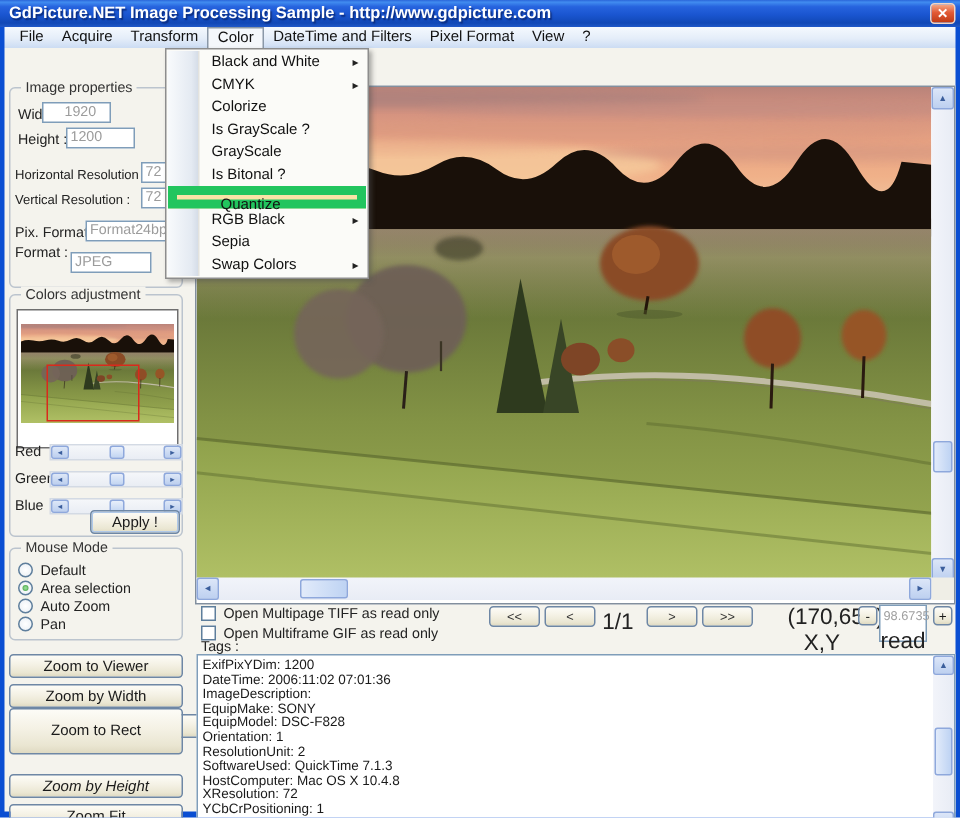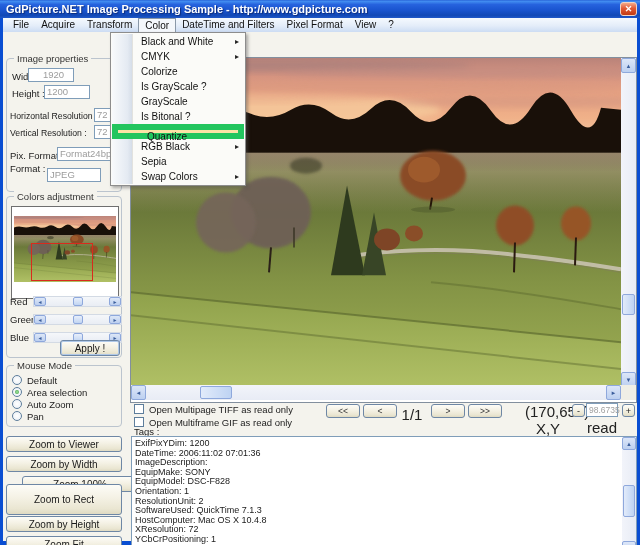--- a/index.html
+++ b/index.html
@@ -77,21 +77,21 @@
   .vscroll { position:absolute; right:0; top:0; width:15px; height:329px; background:linear-gradient(90deg,#F2F4FA,#E8ECF5); }
   .hscroll { position:absolute; left:0; bottom:2px; height:15px; width:490px; background:linear-gradient(180deg,#F2F4FA,#E8ECF5); }
   .corner { position:absolute; right:0; bottom:2px; width:15px; height:15px; background:#EFEEE6; }
   .sbtn { position:absolute; width:15px; height:15px; background:linear-gradient(180deg,#DCE6F8 0%,#BDD0F0 100%);
     border:1px solid #8EA8DC; border-radius:2px; color:#3B5E9C; font-size:6px; display:flex; align-items:center; justify-content:center; }
   .sthumb { position:absolute; background:linear-gradient(90deg,#E2EBFA,#BED3F3); border:1px solid #8EA8DC; border-radius:2px; }
 
   
   .navbtn { height:14px; width:34px; font-size:8.5px; color:#333; }
   .coordtext { position:absolute; font-size:15px; color:#222; text-align:center; }
-  .zoominput { position:absolute; left:583px; top:371px; width:32px; height:14px; background:#fff; border:1px solid #7F9DB9;
+  .zoominput { position:absolute; left:583px; top:371px; width:32px; height:25px; background:#fff; border:1px solid #7F9DB9;
     font-size:8.5px; color:#A0A0A0; text-align:right; padding:0 2px; line-height:12px; }
   .zbtn { width:13px; height:13px; font-size:9px; }
 
   
   .tagsarea { position:absolute; left:128px; top:404px; width:506px; height:119px; background:#fff; border:1px solid #7F9DB9; }
   .tagspre { position:absolute; left:3px; top:2px; right:16px; bottom:2px; font-size:9px; line-height:9.6px; color:#1A1A1A; white-space:pre; overflow:hidden; }
   .tagscroll { position:absolute; right:0; top:0; width:14px; height:117px; background:linear-gradient(90deg,#F2F4FA,#E8ECF5); }
 </style>
 </head>
 <body>
@@ -287,22 +287,22 @@
       <div class="radrow">
         <div class="radio"></div>
         <div class="radlabel">Pan</div>
       </div>
     </div>
 
   <div>
       <div class="xpbtn" style="left: 3px; top: 404px; width: 116px; height: 16px;">Zoom to Viewer</div>
       <div class="xpbtn" style="left: 3px; top: 424px; width: 116px; height: 16px;">Zoom by Width</div>
       <div class="xpbtn" style="left: 19px; top: 444px; width: 116px; height: 16px;">Zoom 100%</div>
-      <div class="xpbtn" style="left: 3px; top: 440px; width: 116px; height: 31px; margin-top: 12px;">Zoom to Rect</div>
-      <div class="xpbtn" style="left: 3px; top: 484px; width: 116px; height: 16px;">Zoom by Height</div>
+      <div class="xpbtn" style="left: 3px; top: 440px; width: 116px; height: 31px;">Zoom to Rect</div>
+      <div class="xpbtn" style="left: 3px; top: 484px; width: 116px; height: 16px; font-style: italic;">Zoom by Height</div>
       <div class="xpbtn" style="left: 3px; top: 504px; width: 116px; height: 16px;">Zoom Fit</div>
     </div>
 
   <div class="checkbox" style="left:131px; top:372px;"></div>
   <div class="cblabel" style="left:146px; top:372px;">Open Multipage TIFF as read only</div>
   <div class="checkbox" style="left:131px; top:385px;"></div>
   <div class="cblabel" style="left:146px; top:385px;">Open Multiframe GIF as read only</div>
 
   <div class="xpbtn navbtn" style="left:323px; top:372px;">&lt;&lt;</div>
   <div class="xpbtn navbtn" style="left:360px; top:372px;">&lt;</div>

